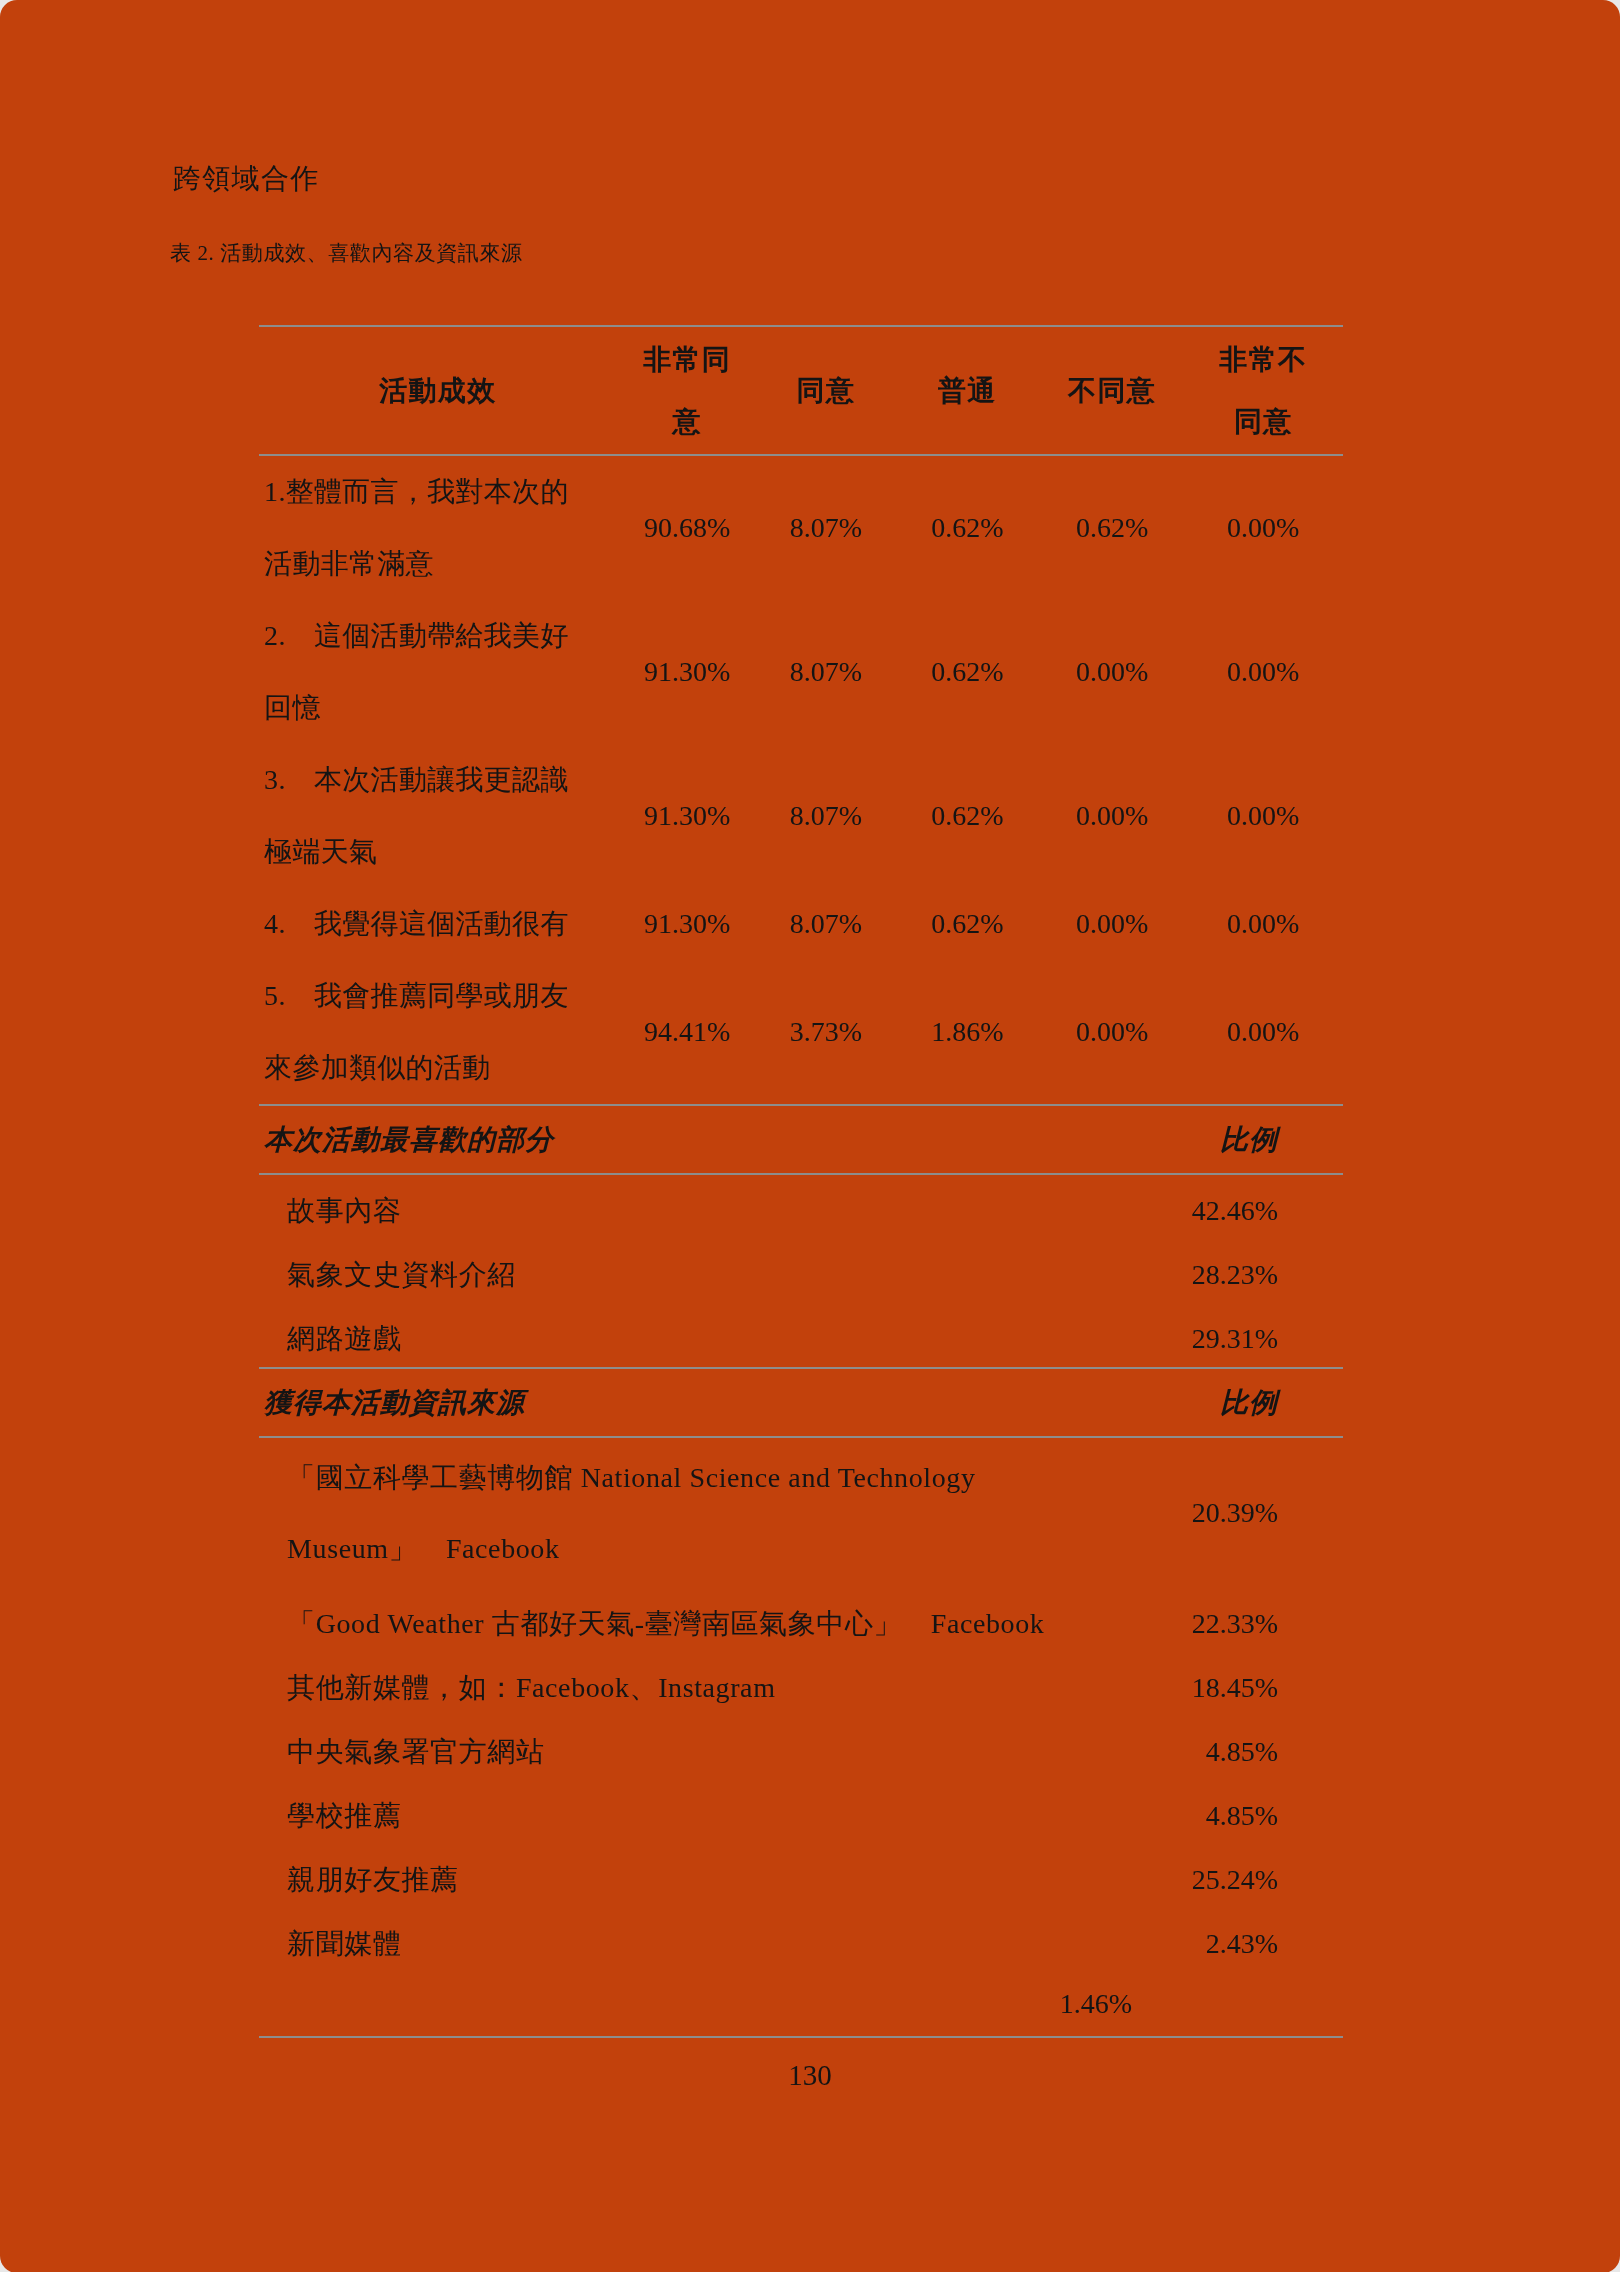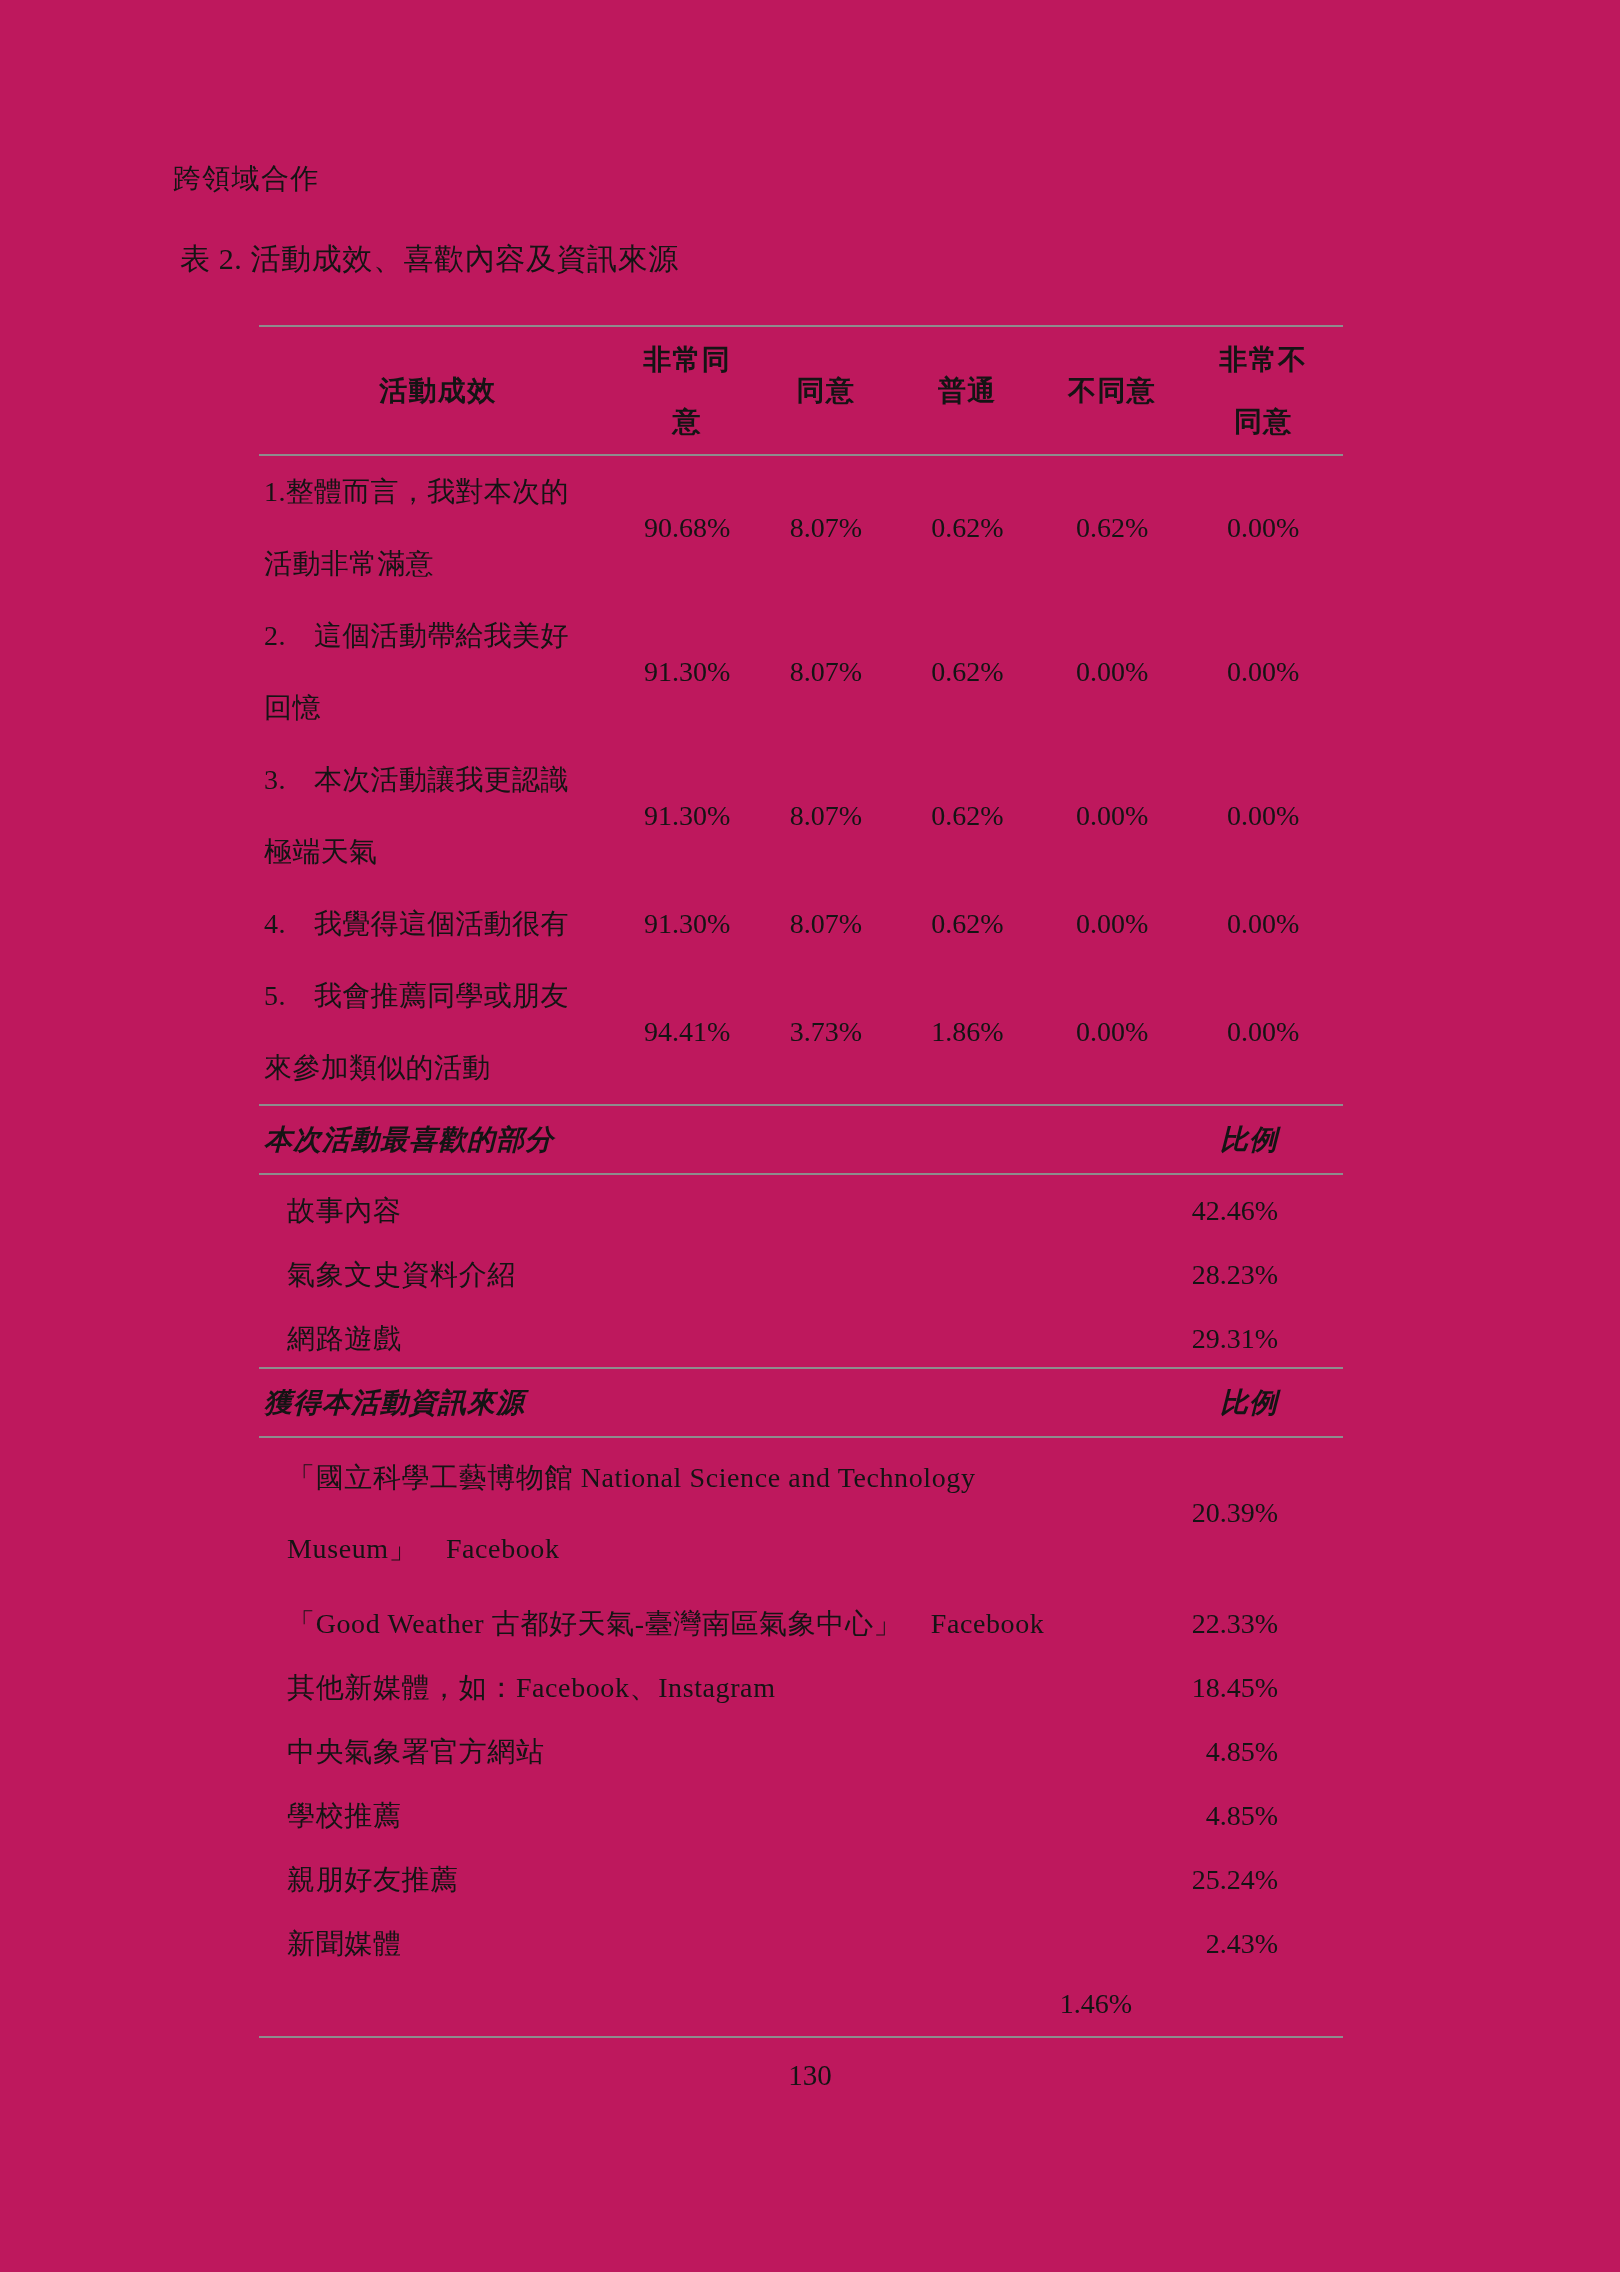--- a/index.html
+++ b/index.html
@@ -1,30 +1,31 @@
 <!DOCTYPE html>
 <html style="font-size:10.2px"><head>
 <meta charset="utf-8">
 <style>
   html,body { margin:0; padding:0; background:#e8e8e8; }
   .page {
     position:relative;
     width:1620px; height:2273px;
-    background:#be185d;
+    background:#c2410c;
     font-family:"Liberation Serif","DejaVu Serif",serif;
     color:#141414;
     overflow:hidden;
+    border-radius:17px;
   }
   .running-header {
     position:absolute; left:173px; top:160px;
     font-size:28px; letter-spacing:1.3px;
   }
   .caption {
-    position:absolute; left:180px; top:239px;
-    font-size:30px; letter-spacing:0.6px;
+    position:absolute; left:170px; top:239px;
+    font-size:21px; letter-spacing:0.6px;
   }
   .tbl {
     position:absolute; left:259px; top:325px; width:1084px;
     border-top:2.5px solid #8d8d8d;
     border-bottom:2.5px solid #8d8d8d;
     font-size:28px;
   }
   .grid6 {
     display:grid;
     grid-template-columns:33% 13% 12.6% 13.5% 13.2% 14.7%;

